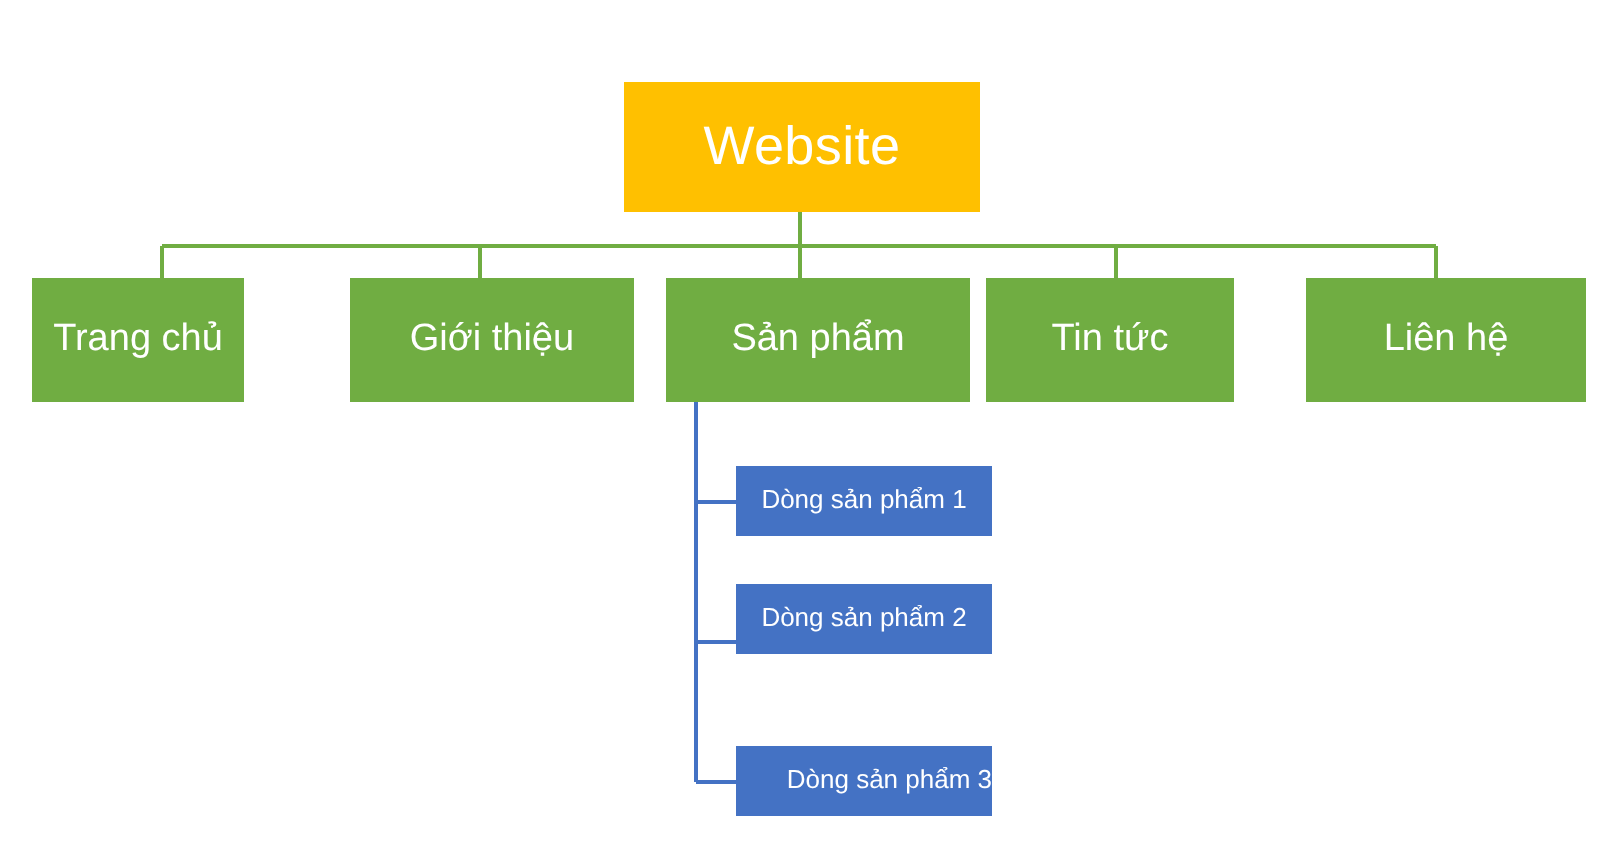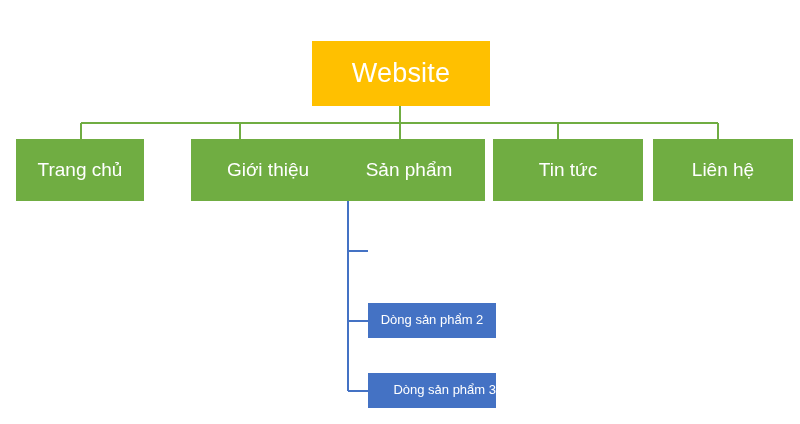--- a/index.html
+++ b/index.html
@@ -46,34 +46,34 @@
     background: #ffc000;
     font-size: 27px;
     letter-spacing: 0.2px;
   }
   .node-level1 {
     top: 139px;
     height: 62px;
     background: #70ad42;
     font-size: 19px;
   }
-  .n-l1-0 { left: 16px;  width: 128px; }
-  .n-l1-1 { left: 191px; width: 154px; }
+  .n-l1-0 { left: 16px;  width: 106px; }
+  .n-l1-1 { left: 175px; width: 142px; }
   .n-l1-2 { left: 333px; width: 152px; }
-  .n-l1-3 { left: 493px; width: 150px; }
+  .n-l1-3 { left: 493px; width: 124px; }
   .n-l1-4 { left: 653px; width: 140px; }
   .node-level2 {
     left: 368px;
     width: 128px;
     height: 35px;
     background: #4472c4;
     font-size: 13px;
   }
   .n-l2-0 { top: 233px; }
-  .n-l2-1 { top: 303px; }
+  .n-l2-1 { top: 292px; }
   .n-l2-2 { top: 373px; justify-content: flex-end; }
   .node-label {
     display: block;
   }
 </style>
 </head>
 <body>
 
 <div id="canvas">
 
@@ -110,20 +110,23 @@
   <div class="node node-level1 n-l1-2">
     <span class="node-label">Sản phẩm</span>
   </div>
   <div class="node node-level1 n-l1-3">
     <span class="node-label">Tin tức</span>
   </div>
   <div class="node node-level1 n-l1-4">
     <span class="node-label">Liên hệ</span>
   </div>
 
+  <div class="node node-level2 n-l2-0">
+    <span class="node-label">Dòng sản phẩm 1</span>
+  </div>
   <div class="node node-level2 n-l2-1">
     <span class="node-label">Dòng sản phẩm 2</span>
   </div>
   <div class="node node-level2 n-l2-2">
     <span class="node-label">Dòng sản phẩm 3</span>
   </div>
 
 </div>
 
 </body></html>

